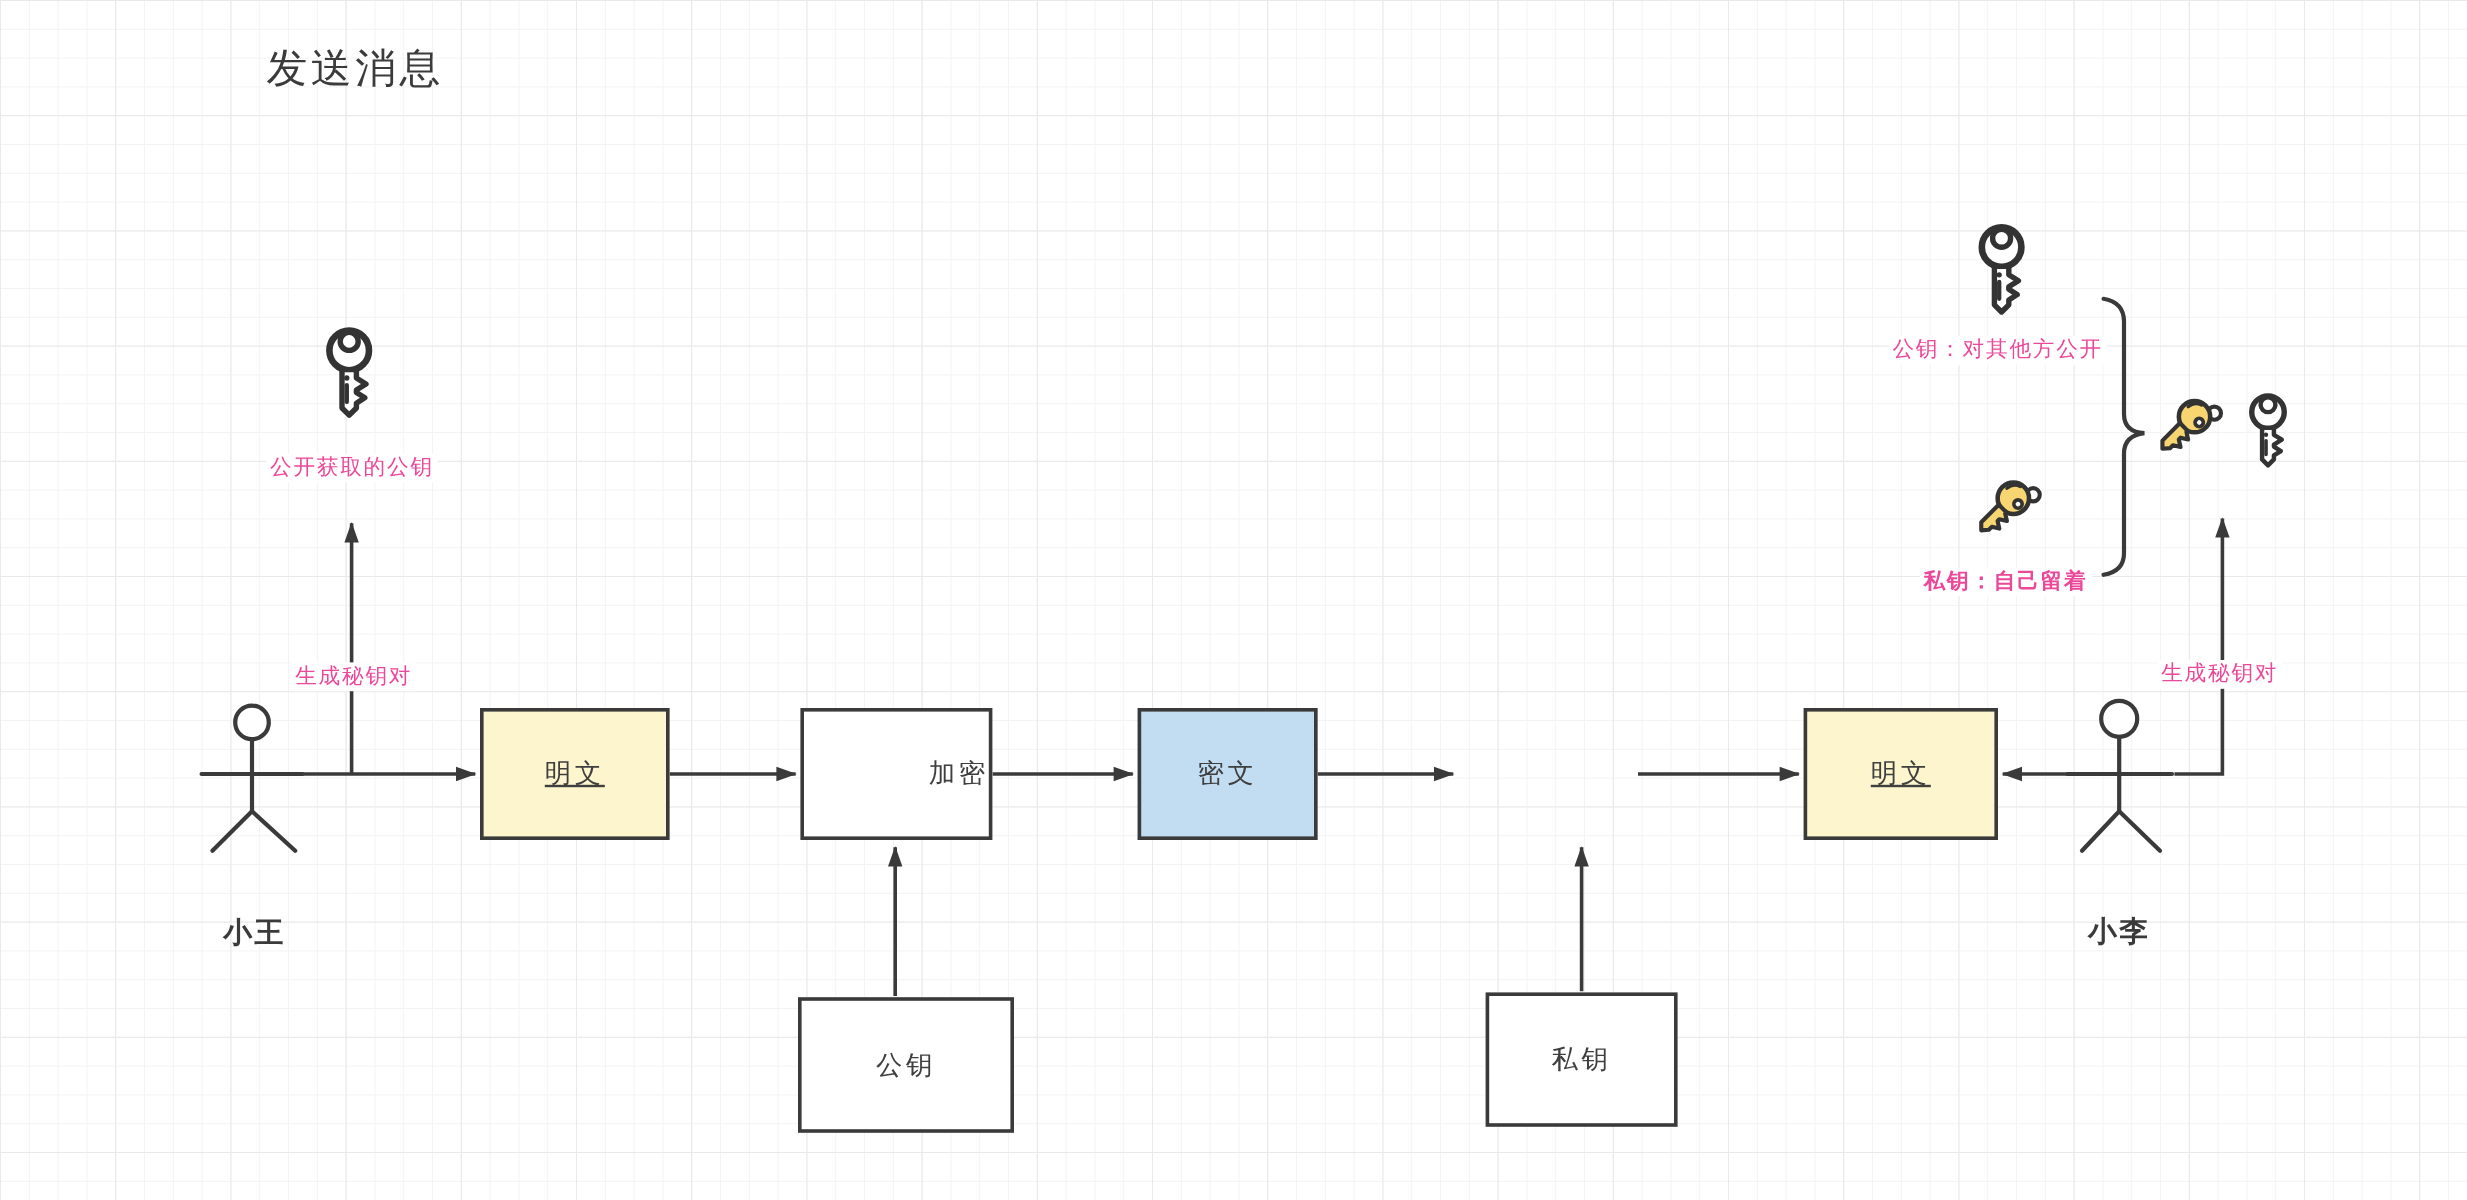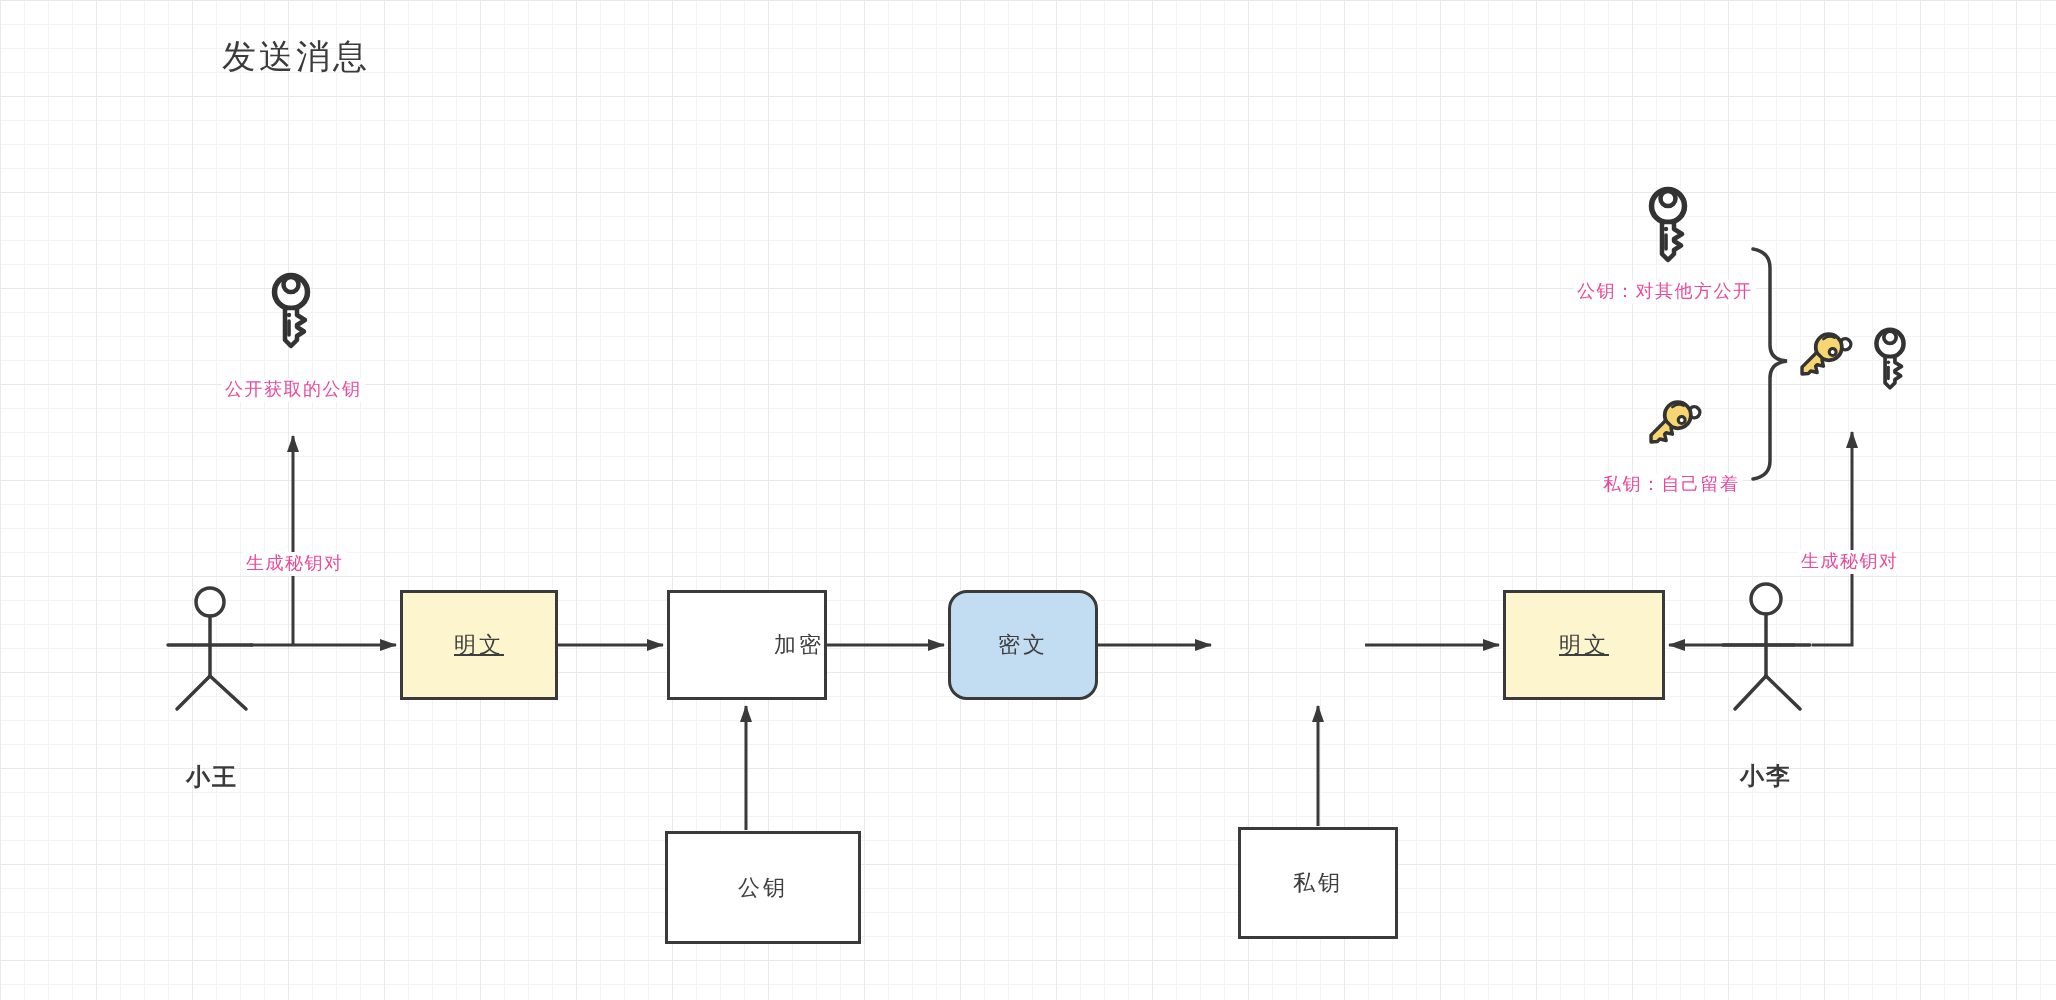--- a/index.html
+++ b/index.html
@@ -22,21 +22,21 @@
   .diagram-title{
     left:222px;top:34px;font-size:34px;letter-spacing:3px;
     color:#3b3b3b;font-weight:500;white-space:nowrap;
   }
   .node{
     position:absolute;display:flex;align-items:center;justify-content:center;
     border:3px solid #3a3a3a;box-sizing:border-box;
     font-size:22px;letter-spacing:3px;color:#3f3f3f;background:#ffffff;
   }
   .fill-yellow{background:#fcf5cd;text-decoration:underline;}
-  .fill-blue{background:#c2dcf2;border-radius:19px;}
+  .fill-blue{background:#c2dcf2;}
   .caption{
     position:absolute;font-size:18px;letter-spacing:1.5px;color:#ec4899;
     background:#ffffff;padding:1px 3px;white-space:nowrap;line-height:1.2;
   }
   .person-name{
     position:absolute;font-size:24px;font-weight:700;letter-spacing:2px;
     color:#3a3a3a;white-space:nowrap;
   }
   svg{display:block;}
   .overlay{position:absolute;left:0;top:0;pointer-events:none;}
@@ -96,36 +96,36 @@
   <div class="node" style="left:667px;top:590px;width:160px;height:110px;justify-content:flex-end;">
     <span>加密</span>
   </div>
   <div class="node fill-blue" style="left:948px;top:590px;width:150px;height:110px;">
     <span>密文</span>
   </div>
   <div class="node fill-yellow" style="left:1503px;top:590px;width:162px;height:110px;">
     <span>明文</span>
   </div>
 
-  <div class="node" style="left:665px;top:831px;width:196px;height:113px;text-align:right;">
+  <div class="node" style="left:665px;top:831px;width:180px;height:113px;text-align:right;">
     <span>公钥</span>
   </div>
   <div class="node" style="left:1238px;top:827px;width:160px;height:112px;">
     <span>私钥</span>
   </div>
 
   <div class="caption" style="left:243px;top:552px;">生成秘钥对</div>
   <div class="caption" style="left:222px;top:378px;">公开获取的公钥</div>
   <div class="person-name" style="left:186px;top:761px;">小王</div>
 
   <div class="caption" style="left:1798px;top:550px;">生成秘钥对</div>
   <div class="person-name" style="left:1740px;top:760px;">小李</div>
 
   <div class="caption" style="left:1574px;top:280px;">公钥：对其他方公开</div>
-  <div class="caption" style="left:1600px;top:473px;">私钥：自己留着</div>
+  <div class="caption" style="left:1600px;top:473px;font-weight:bold;">私钥：自己留着</div>
 
   <svg class="abs" style="left:268px;top:272px;" width="46" height="84" viewBox="0 0 46 84">
     <circle cx="23" cy="20" r="16.5" fill="#ffffff" stroke="#333333" stroke-width="5.5"></circle>
     <circle cx="23" cy="12.5" r="7.5" fill="#ffffff" stroke="#333333" stroke-width="4.5"></circle>
     <path d="M17,36 L17,68 L23,74 L29,68 L29,64 L36,59.5 L29,55 L29,53 L37,48 L29,43 L29,36 Z" fill="#ffffff" stroke="#333333" stroke-width="4.5" stroke-linejoin="round"></path>
     <circle cx="21" cy="43" r="2.2" fill="#333333"></circle>
     <line x1="21" y1="49" x2="21" y2="63" stroke="#333333" stroke-width="3.6" stroke-linecap="round"></line>
   </svg>
 
   <svg class="abs" style="left:1645px;top:186px;" width="46" height="84" viewBox="0 0 46 84">

